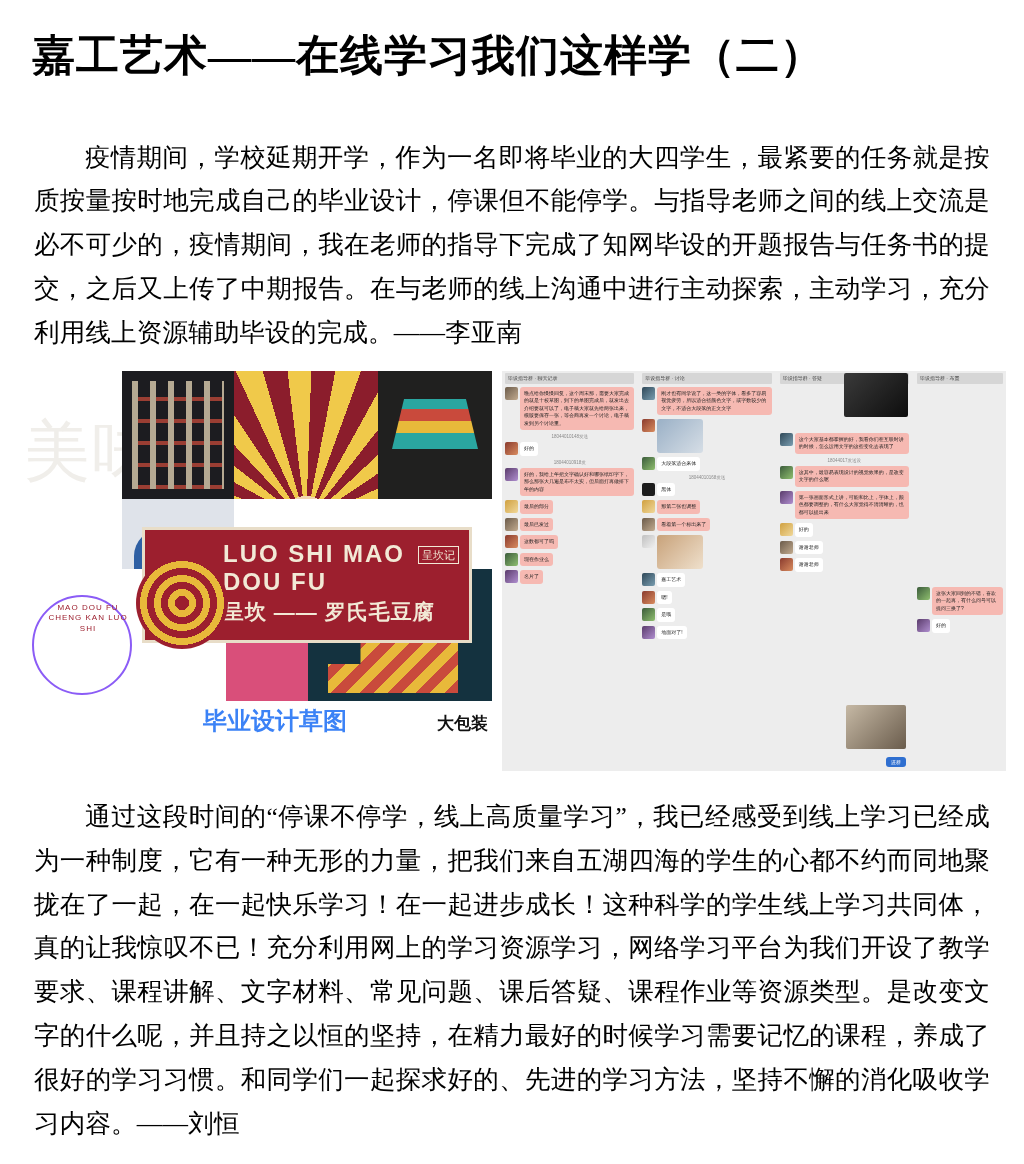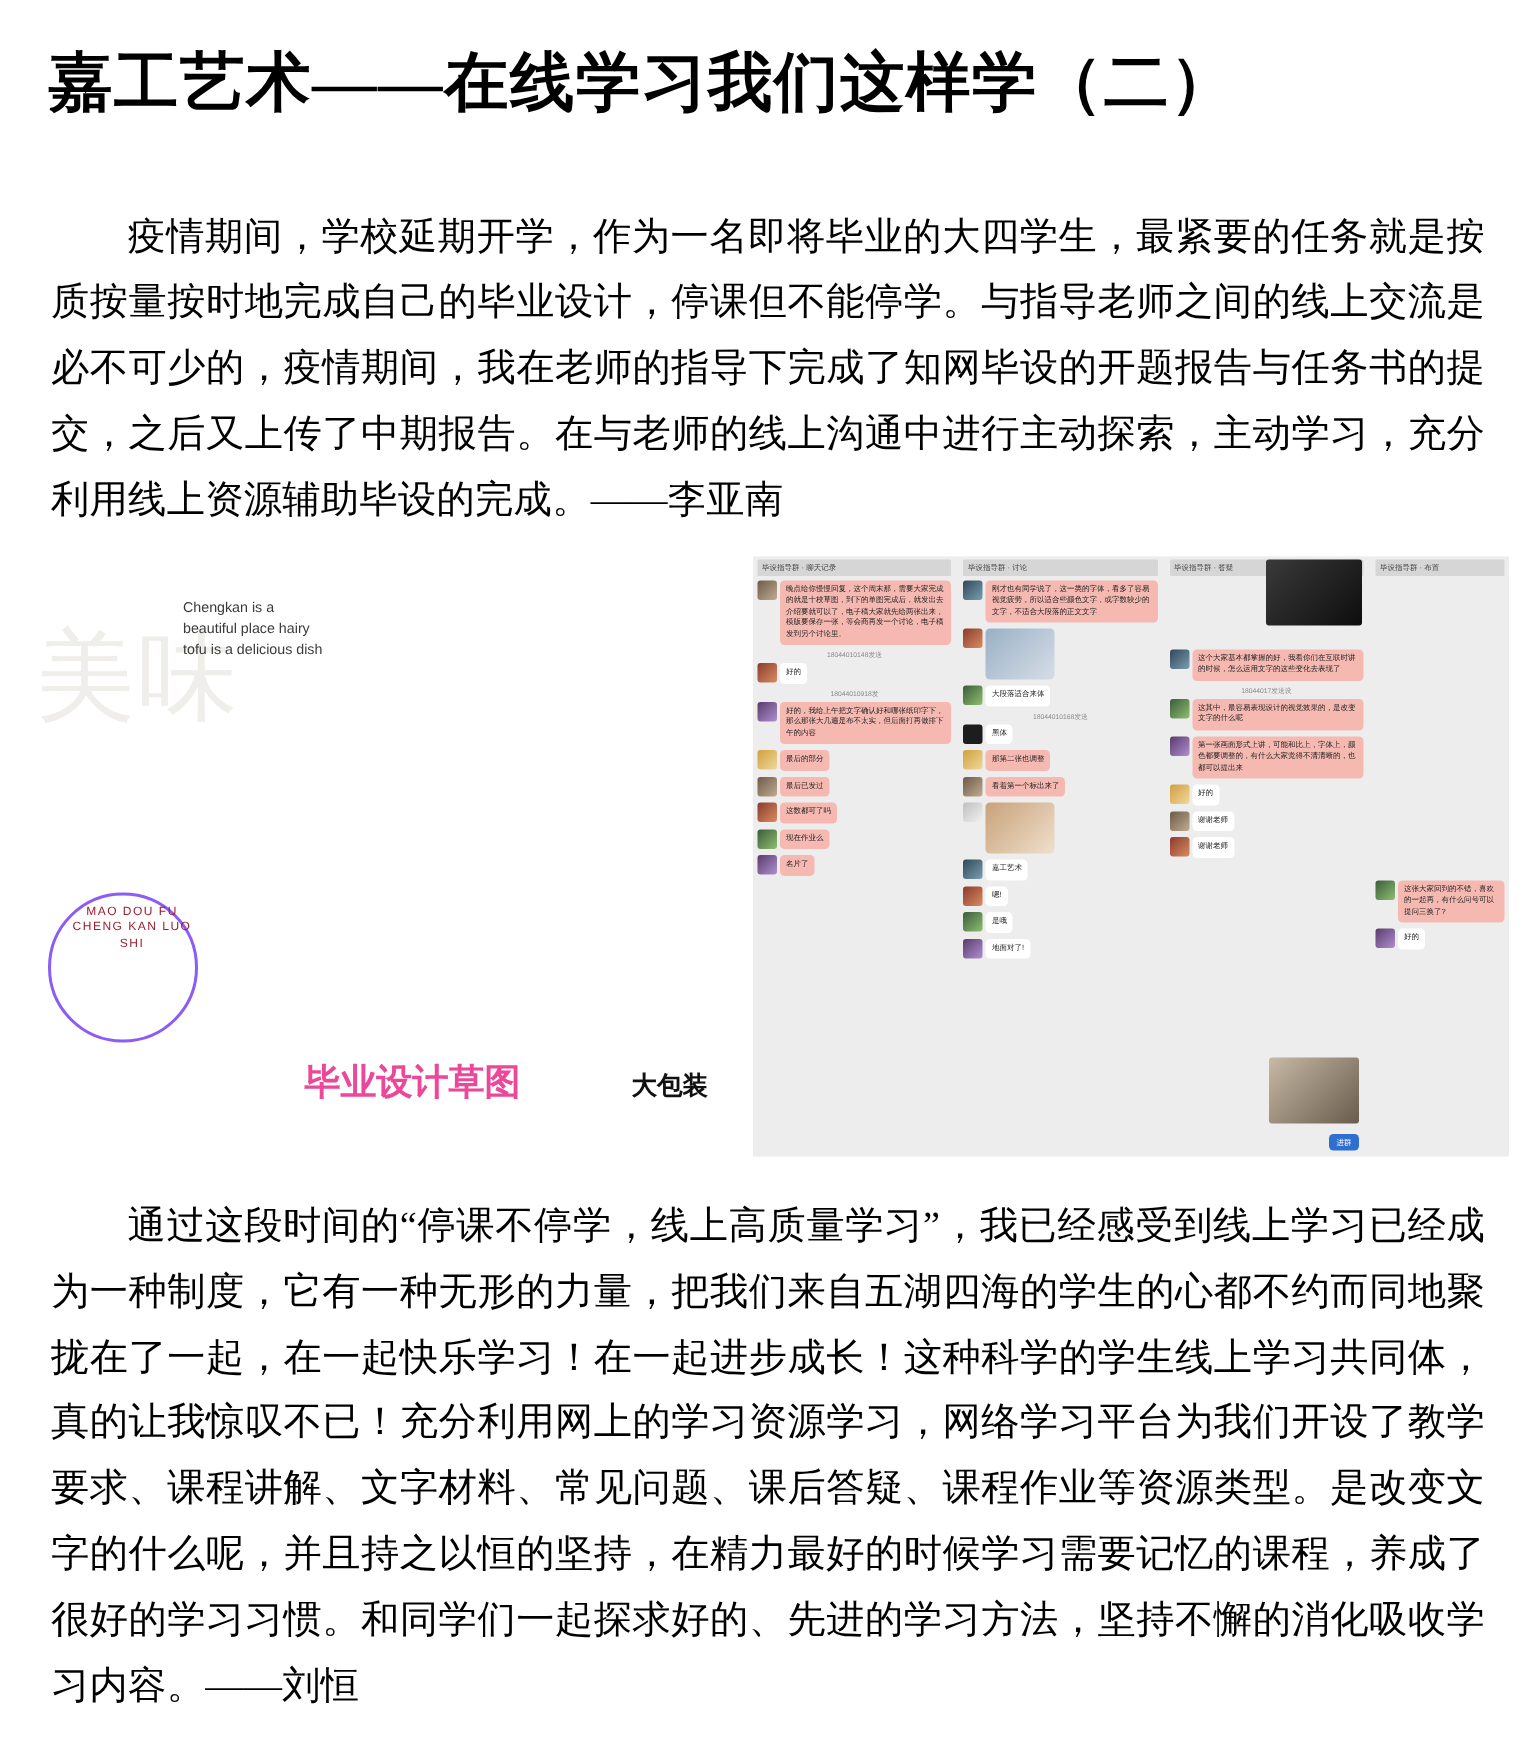--- a/index.html
+++ b/index.html
@@ -187,29 +187,29 @@
     position: absolute; left: 14px; top: 224px; width: 96px; height: 96px; border-radius: 50%;
     border: 2px solid #8b5cf6; color: #9c1f2e;
     font-size: 9px; letter-spacing: 1px; z-index: 4;
   }
   .stamp span {
     position: absolute; left: 0; top: 0; width: 96px; height: 96px;
   }
   .poster-caption {
     margin-top: 4px;
     text-align: center;
-    color: #ec4899;
+    color: #3b82f6;
     font-family: "Liberation Serif", serif;
     font-size: 24px;
     font-weight: 700;
     padding-left: 40px;
   }
   .poster-sub {
     position: absolute;
-    right: 20px;
+    right: 4px;
     bottom: 2px;
     font-family: Liberation Mono, monospace;
     font-size: 17px;
     color: #111;
     font-weight: 700;
   }
   
   .chat-collage {
     width: 516px;
     height: 400px;
@@ -313,20 +313,36 @@
   <h1 class="title">嘉工艺术——在线学习我们这样学（二）</h1>
 
   <p class="para first">疫情期间，学校延期开学，作为一名即将毕业的大四学生，最紧要的任务就是按质按量按时地完成自己的毕业设计，停课但不能停学。与指导老师之间的线上交流是必不可少的，疫情期间，我在老师的指导下完成了知网毕设的开题报告与任务书的提交，之后又上传了中期报告。在与老师的线上沟通中进行主动探索，主动学习，充分利用线上资源辅助毕设的完成。——李亚南</p>
 
   <div class="images-row">
 
     <div class="poster-wrap">
       <div class="poster">
         <div class="wm">美味</div>
         <div class="en-text">Chengkan is a beautiful place hairy tofu is a delicious dish</div>
+        <div class="grid">
+          <div class="cell c-pattern"></div>
+          <div class="cell c-sun"></div>
+          <div class="cell c-roof"></div>
+          <div class="cell c-blue"></div>
+          <div class="cell c-teal"></div>
+          <div class="cell c-pink"></div>
+          <div class="cell c-stairs"></div>
+          <div class="banner">
+            <div class="l1">LUO SHI MAO</div>
+            <div class="l2">DOU FU</div>
+            <div class="l3">呈坎 —— 罗氏毛豆腐</div>
+            <div class="seal">呈坎记</div>
+          </div>
+          <div class="target"></div>
+        </div>
         <div class="stamp">
           <span style="display:block;font-size:8px;padding:6px;text-align:center;line-height:1.3;">MAO DOU FU CHENG KAN LUO SHI</span>
         </div>
       </div>
       <div class="poster-caption">毕业设计草图</div>
       <div class="poster-sub">大包装</div>
     </div>
 
     <div class="chat-collage">
 

